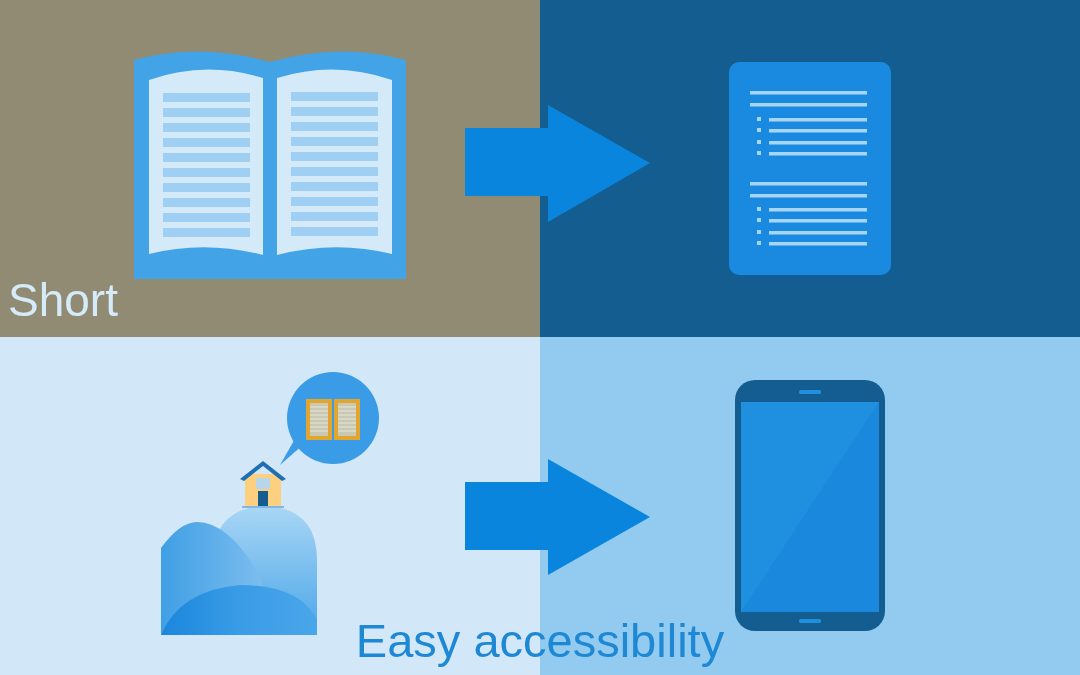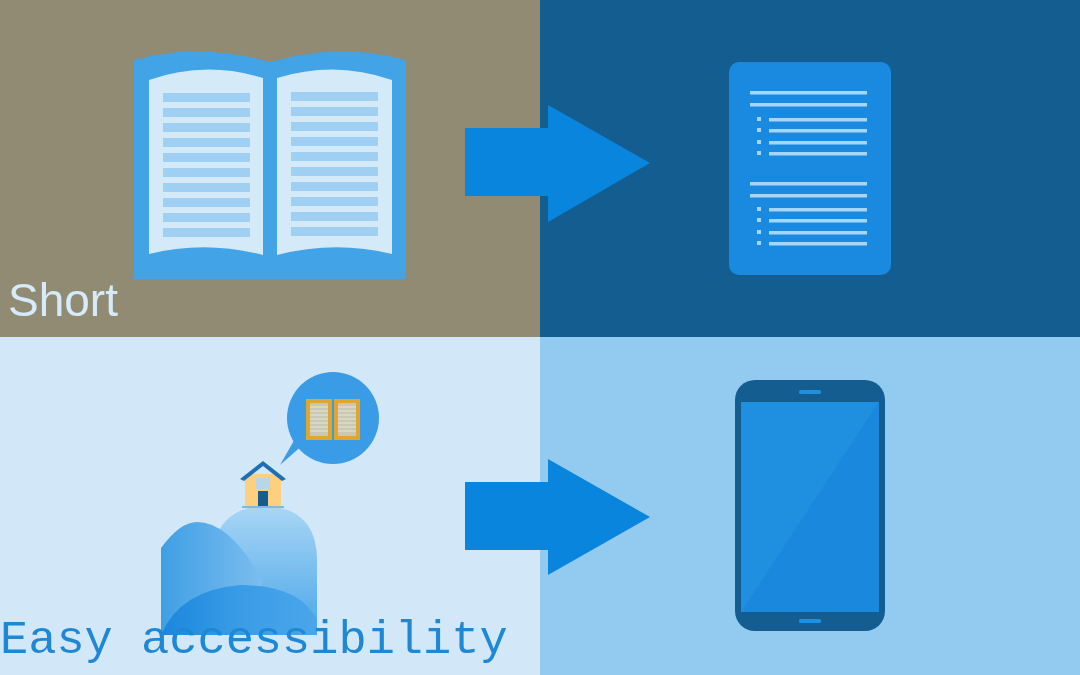--- a/index.html
+++ b/index.html
@@ -10,21 +10,21 @@
     .q-bl { left: 0; top: 337px; width: 540px; height: 338px; background: #d2e8f8; }
     .q-br { left: 540px; top: 337px; width: 540px; height: 338px; background: #92cbef; }
     svg.art { position: absolute; left: 0; top: 0; width: 1080px; height: 675px; }
     .caption-short {
       position: absolute; left: 0; width: 1080px; top: 272px;
       font-family: Liberation Sans, sans-serif;
       font-size: 46px; color: #d6ebf9; line-height: 56px; padding-left: 8px;
     }
     .caption-easy {
       position: absolute; left: 0; width: 1080px; top: 610px;
-      font-family: Liberation Mono, monospace;
+      text-align: center; font-family: Liberation Sans, sans-serif;
       font-size: 47px; color: #1e88d4; line-height: 62px;
     }
   </style>
 </head>
 <body>
 
 <div class="quad q-tl"></div>
 <div class="quad q-tr"></div>
 <div class="quad q-bl"></div>
 <div class="quad q-br"></div>

